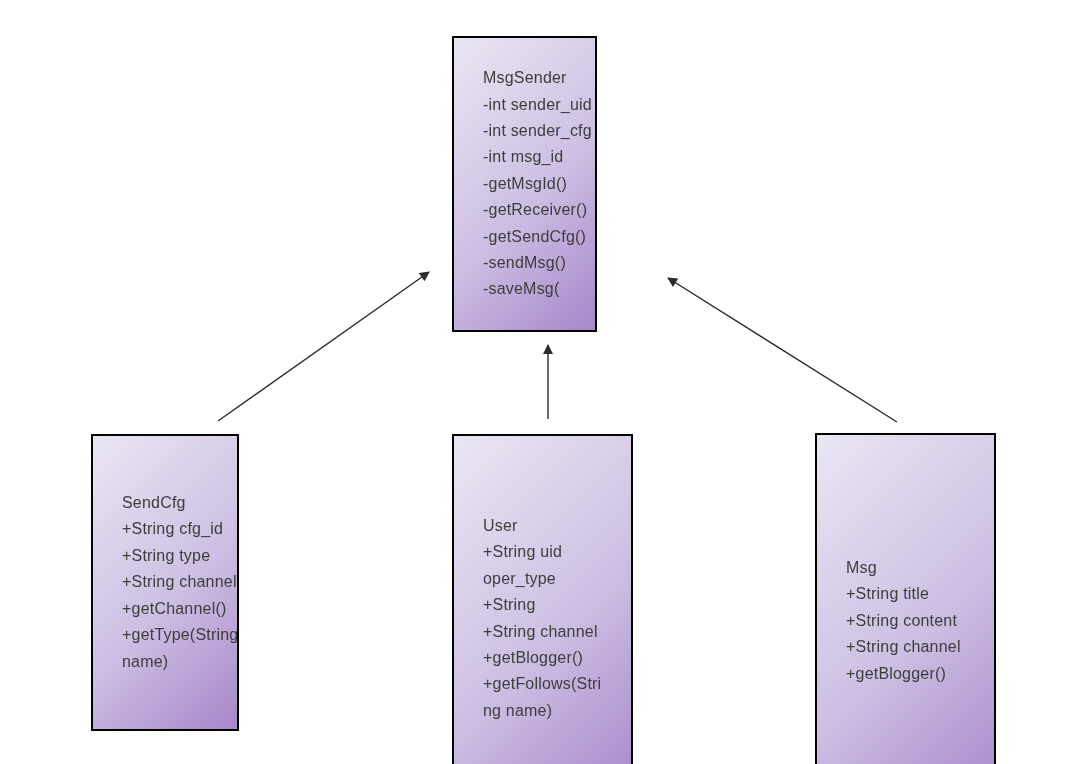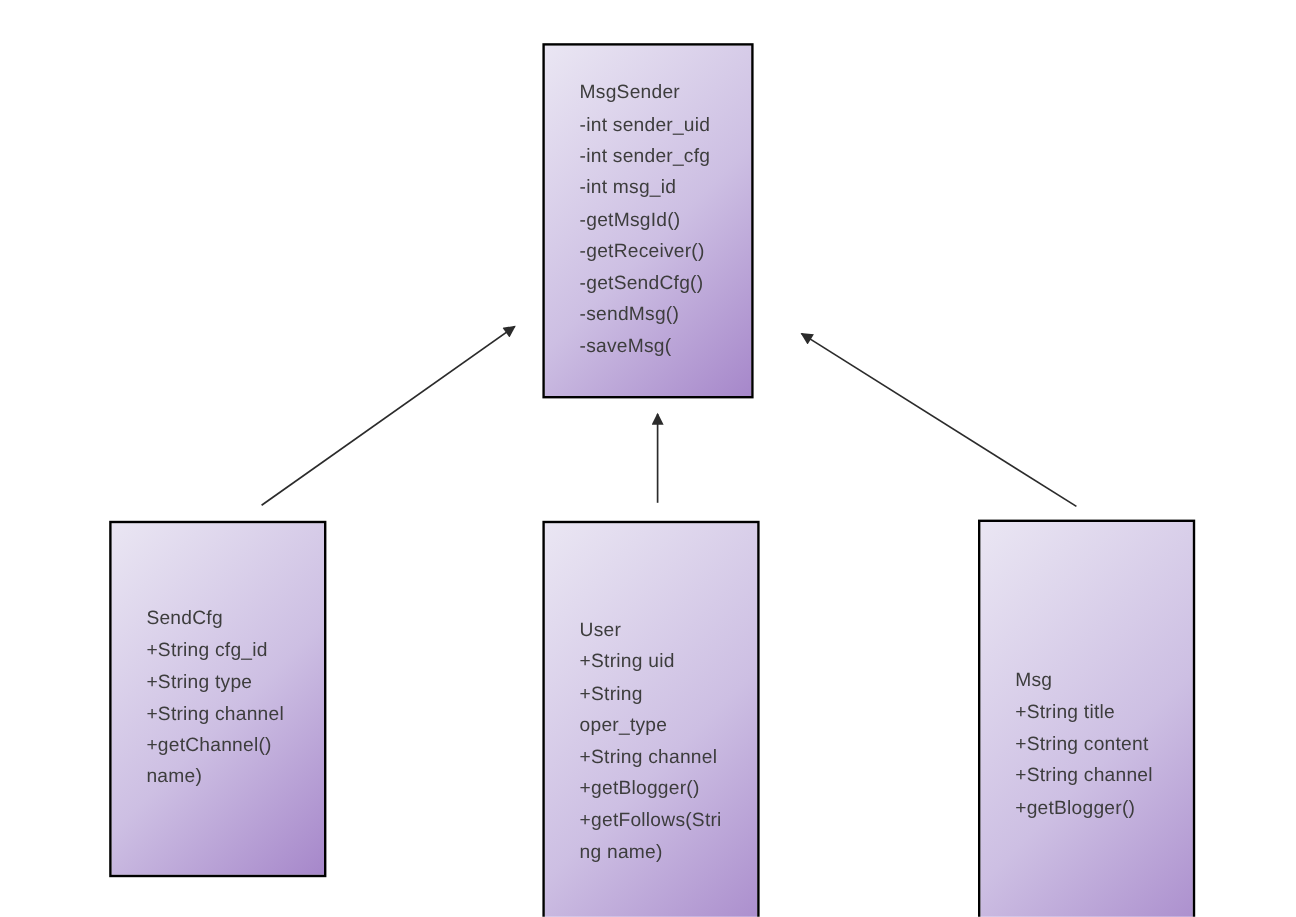--- a/index.html
+++ b/index.html
@@ -46,22 +46,22 @@
     justify-content: center;
     padding-left: 29px;
     padding-right: 5px;
     color: var(--text);
     font-size: 16px;
     line-height: 26.4px;
     letter-spacing: 0.2px;
     white-space: nowrap;
     overflow: hidden;
   }
-  .box-msgsender { left: 452px; top: 36px;  width: 176px; height: 296px; }
-  .box-sendcfg   { left: 91px;  top: 434px; width: 181px; height: 297px; }
+  .box-msgsender { left: 452px; top: 36px;  width: 145px; height: 296px; }
+  .box-sendcfg   { left: 91px;  top: 434px; width: 148px; height: 297px; }
   .box-user      { left: 452px; top: 434px; width: 181px; height: 369px; }
   .box-msg       { left: 815px; top: 433px; width: 181px; height: 376px; }
 </style>
 </head>
 <body>
 
 <div class="canvas">
 
   <svg class="arrows-layer" width="1080" height="764" viewBox="0 0 1080 764" xmlns="http://www.w3.org/2000/svg">
     <defs>
@@ -85,28 +85,29 @@
       <div class="cls-line">-sendMsg()</div>
       <div class="cls-line">-saveMsg(</div>
     </div>
 
   <div class="cls-box box-sendcfg">
       <div class="cls-line">SendCfg</div>
       <div class="cls-line">+String cfg_id</div>
       <div class="cls-line">+String type</div>
       <div class="cls-line">+String channel</div>
       <div class="cls-line">+getChannel()</div>
+      <div class="cls-line">+getType(String</div>
       <div class="cls-line">name)</div>
     </div>
 
   <div class="cls-box box-user">
       <div class="cls-line">User</div>
       <div class="cls-line">+String uid</div>
+      <div class="cls-line">oper_type</div>
       <div class="cls-line">+String</div>
-      <div class="cls-line">oper_type</div>
       <div class="cls-line">+String channel</div>
       <div class="cls-line">+getBlogger()</div>
       <div class="cls-line">+getFollows(Stri</div>
       <div class="cls-line">ng name)</div>
     </div>
 
   <div class="cls-box box-msg">
       <div class="cls-line">Msg</div>
       <div class="cls-line">+String title</div>
       <div class="cls-line">+String content</div>

